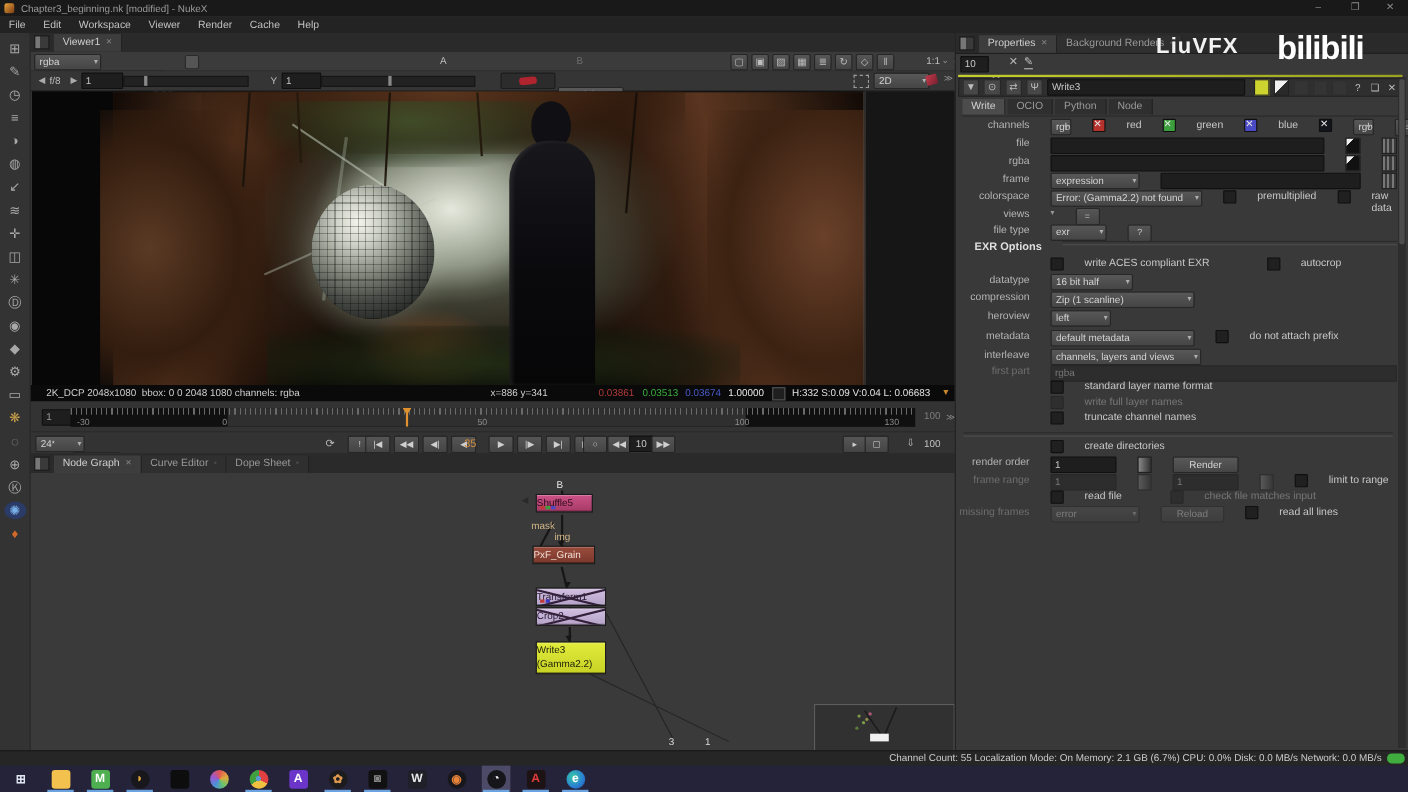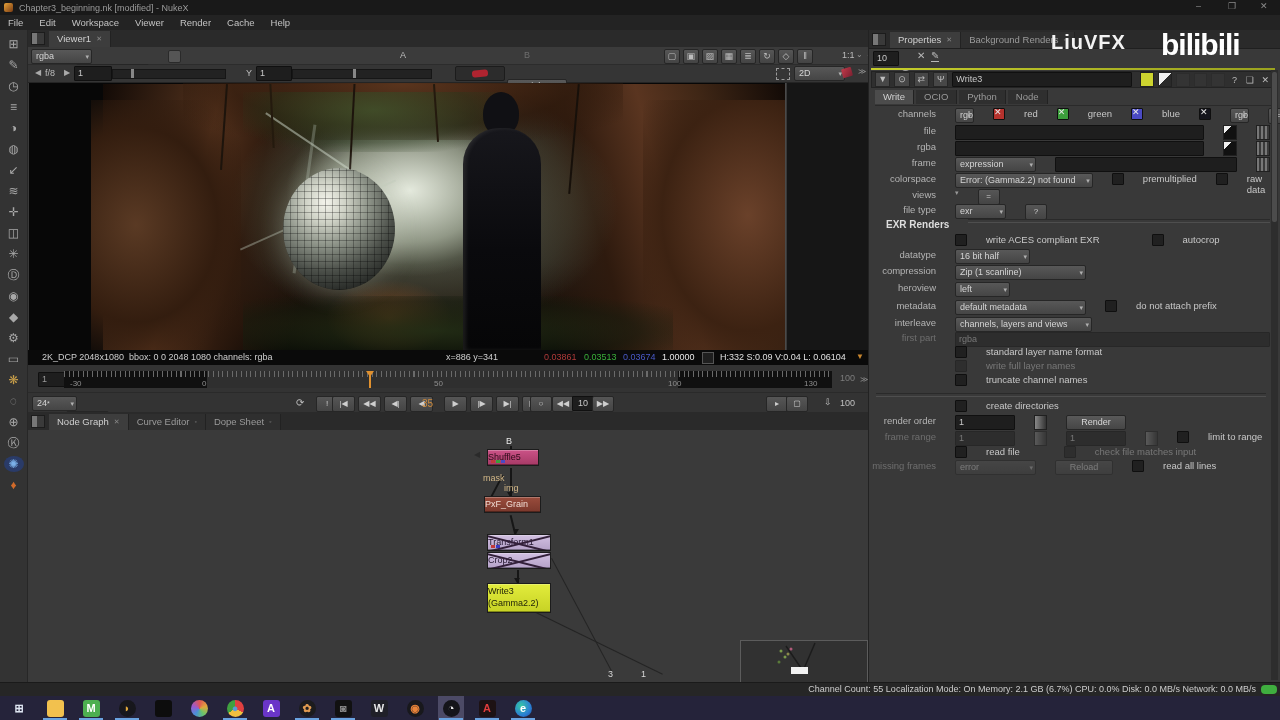--- a/index.html
+++ b/index.html
@@ -211,21 +211,21 @@
 <div class="abs" style="left:28px;top:350px;width:840px;height:15px;background:#0a0a0a;font-size:9px;color:#cfcfcf">
   <span class="abs" style="left:14px;top:2px">
     <span>2K_DCP 2048x1080</span>&nbsp; <span>bbox: 0 0 2048 1080</span> <span>channels: rgba</span>
   </span>
   <span class="abs" style="left:418px;top:2px">x=886 y=341</span>
   <span class="abs" style="left:516px;top:2px;color:#b03a3a">0.03861</span>
   <span class="abs" style="left:556px;top:2px;color:#3ab03a">0.03513</span>
   <span class="abs" style="left:595px;top:2px;color:#4a5ac8">0.03674</span>
   <span class="abs" style="left:634px;top:2px;color:#e8e8e8">1.00000</span>
   <span class="abs" style="left:674px;top:2px;width:10px;height:10px;background:#1f1f1f;border:1px solid #555"></span>
-  <span class="abs" style="left:692px;top:2px;color:#e0e0e0">H:332 S:0.09 V:0.04 L: 0.06104</span>
+  <span class="abs" style="left:692px;top:2px;color:#e0e0e0">H:332 S:0.09 V:0.04 L: 0.06683</span>
   <span class="abs" style="left:828px;top:2px;color:#c8862e;font-size:8px">▼</span>
 </div>
 
 <div class="abs" style="left:28px;top:365px;width:840px;height:27px;background:#333">
   <div class="abs inp" style="left:10px;top:7px;width:22px;color:#9a9a9a"><span>1</span></div>
   <div class="abs" style="left:36px;top:6px;width:768px;height:17px;background:#101010;overflow:hidden">
     <div style="position:absolute;left:143px;top:0;width:471px;height:17px;background:#2f2f2f"></div>
     <div style="position:absolute;left:0;top:0;width:768px;height:6px;background:repeating-linear-gradient(90deg,#6a6a6a 0 1px,transparent 1px 4.66px)"></div>
     <span class="abs" style="left:6px;top:8px;font-size:8px;color:#8e8e8e">-30</span>
     <span class="abs" style="left:138px;top:8px;font-size:8px;color:#8e8e8e">0</span>
@@ -461,21 +461,21 @@
   <span class="tbtn" style="width:10px">=</span>
 </div>
 
 <div class="prow" style="top:204px">
   <span class="plabel">file type</span>
   <div class="dd" style="width:32px"><span>exr</span></div>
   <span class="tbtn" style="width:10px"><span>?</span></span>
 </div>
 
 <div class="prow" style="top:219px">
-  <span class="phead" style="margin-left:14px">EXR Renders</span>
+  <span class="phead" style="margin-left:14px">EXR Options</span>
   <span class="hline"></span>
 </div>
 
 <div class="prow" style="top:234px">
   <span class="plabel"></span>
   <span class="cb"></span>
     <span>write ACES compliant EXR</span>
   <span style="width:14px"></span>
   <span class="cb"></span>
     <span>autocrop</span>

